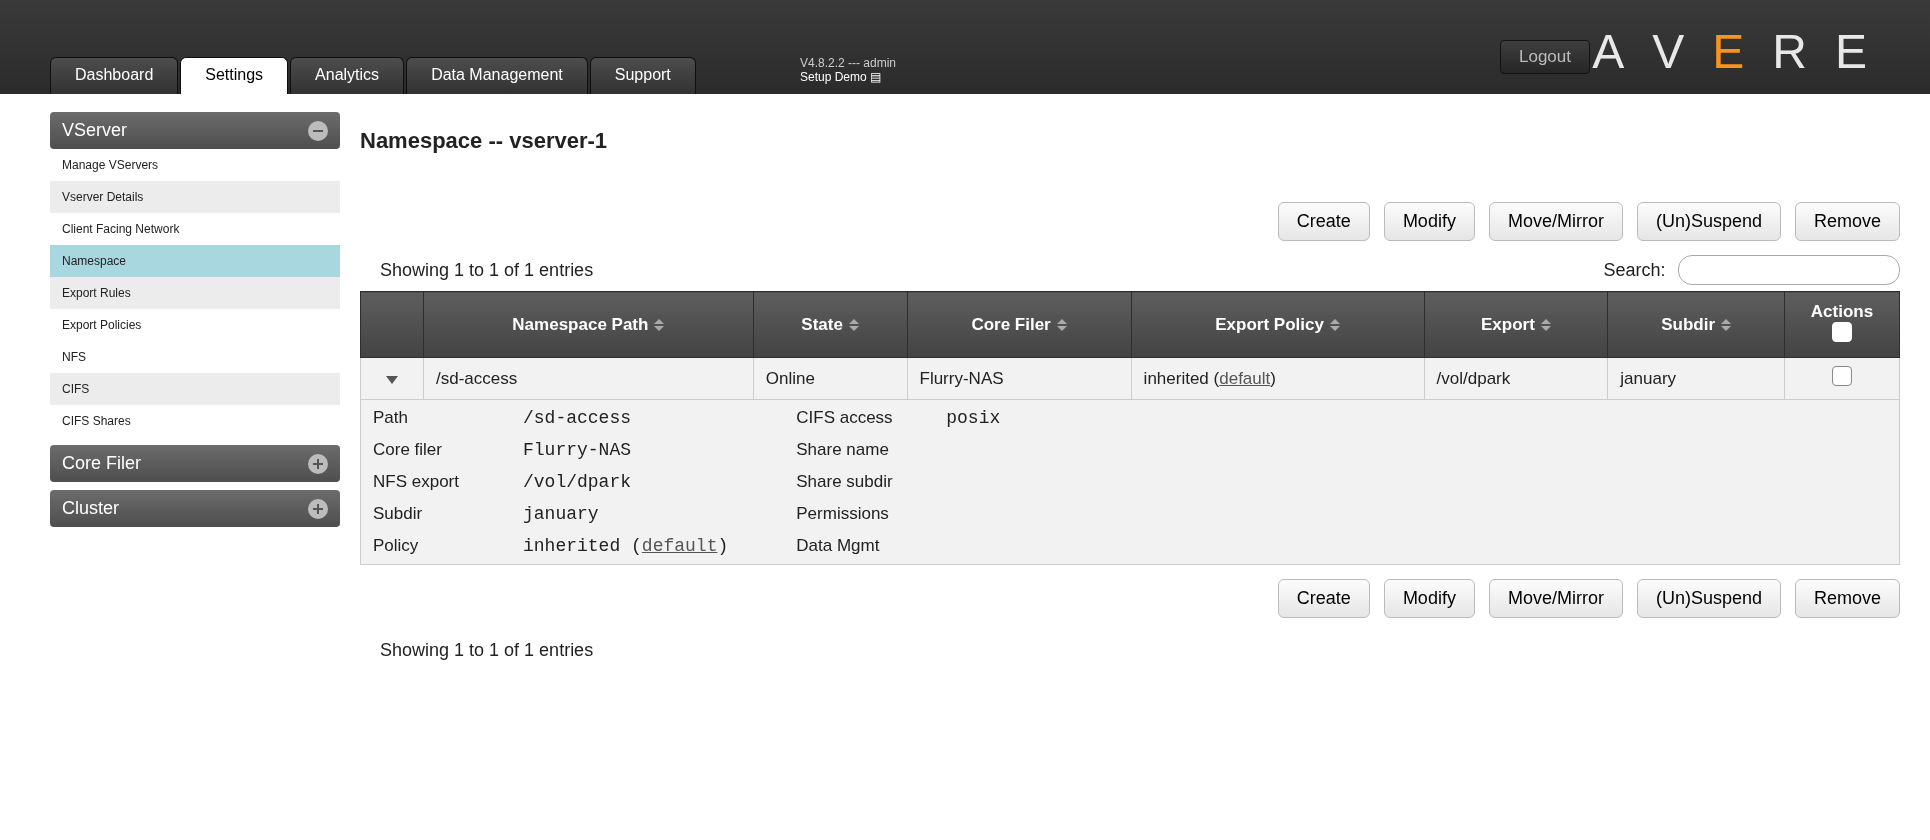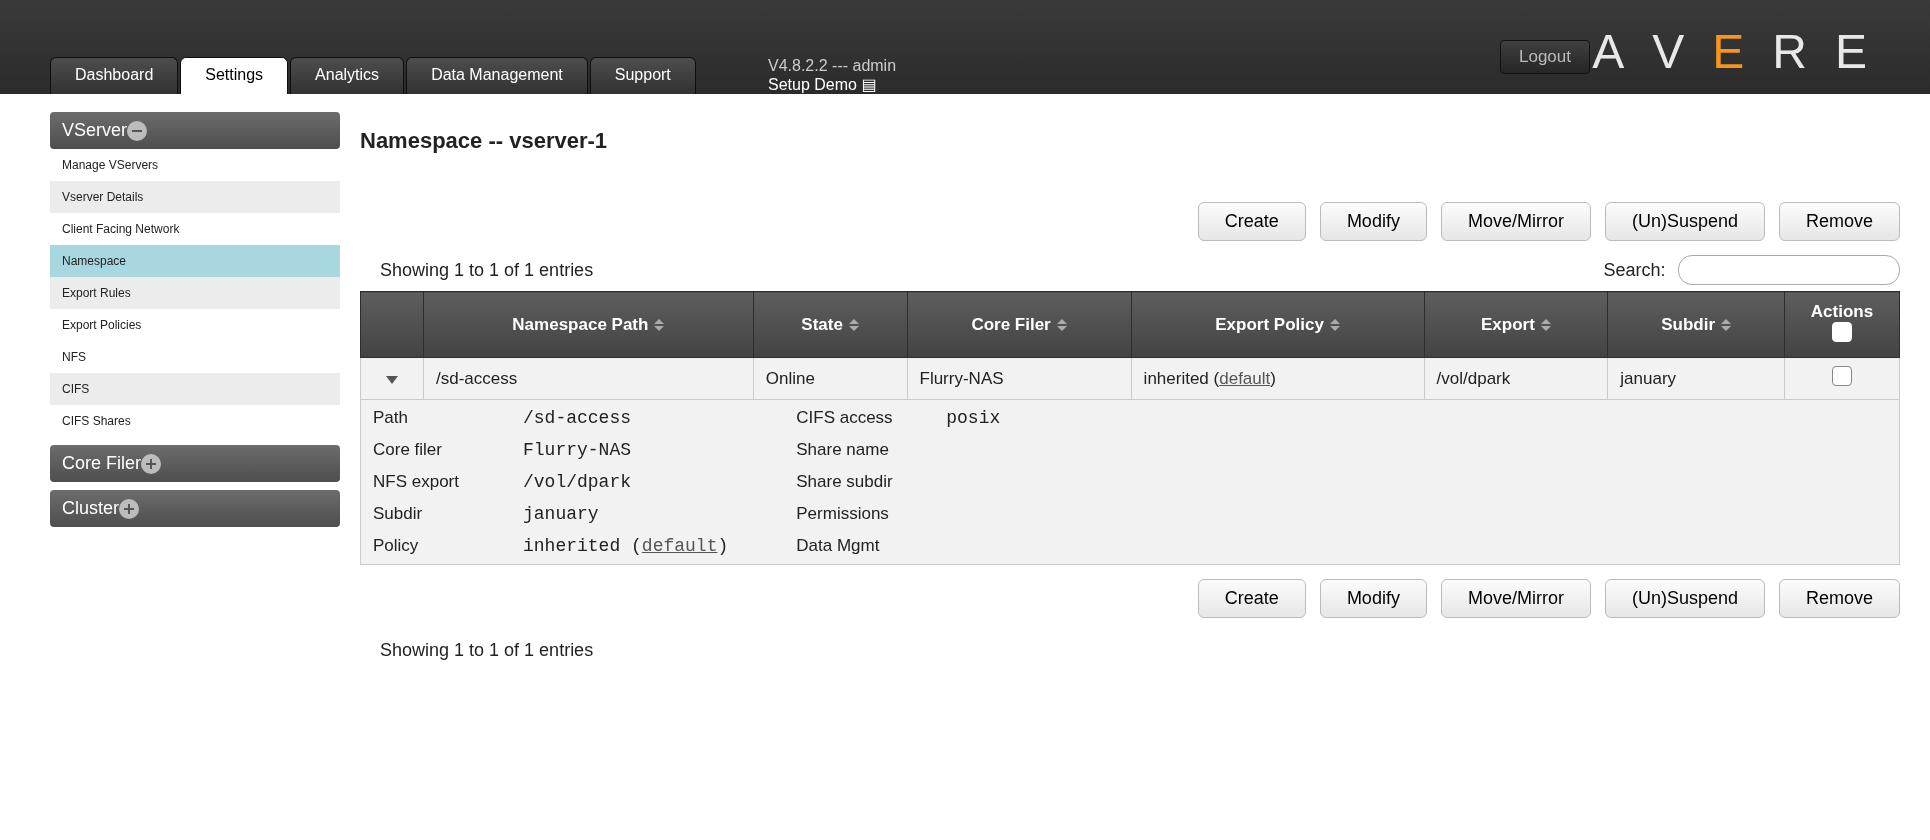--- a/index.html
+++ b/index.html
@@ -2,41 +2,41 @@
 <html><head>
 <meta charset="utf-8">
 <style>
   html,body{margin:0;padding:0;font-family:"Helvetica Neue",Arial,sans-serif;font-size:16px;color:#222;background:#fff}
   .page{width:1930px}
   .top{background:linear-gradient(#3a3a3a,#2b2b2b);height:94px;position:relative}
   .tabs{position:absolute;left:50px;bottom:0;display:flex;gap:2px}
   .tab{padding:8px 24px 10px;color:#fff;font-size:16px;font-weight:400;border-radius:6px 6px 0 0;cursor:pointer;border:1px solid #0e0e0e;border-bottom:none;background:linear-gradient(#4d4d4d,#323232)}
   .tab.active{background:#fff;color:#000}
   .logout{position:absolute;top:40px;right:340px;border:1px solid #111;border-radius:4px;padding:6px 18px;color:#bbb;background:linear-gradient(#3f3f3f,#262626);font-size:17px;cursor:pointer}
-  .meta{position:absolute;left:768px;top:56px;color:#ccc;font-size:16px;line-height:1.2}
+  .meta{position:absolute;left:800px;top:56px;color:#ccc;font-size:12px;line-height:1.2}
   .meta .line2{color:#fff}
   .logo{position:absolute;right:35px;top:24px;font-size:48px;letter-spacing:28px;font-weight:300;color:#e8e8e8;font-family:Arial,sans-serif;display:flex;align-items:center}
   .logo .e{color:#f7941d;font-weight:400;position:relative}
   .logo .bars{position:absolute;top:-5px;left:50%;transform:translateX(-50%);display:flex;flex-direction:column;gap:3px;z-index:-1}
   .logo .bars span{display:block;width:38px;height:5px;background:#f7941d}
   .content{display:flex;padding:18px 30px 40px 50px;gap:20px}
   .sidebar{width:290px;flex:0 0 290px}
   .group{margin-bottom:8px}
-  .group-h{background:linear-gradient(#6c6c6c,#4e4e4e);color:#fff;padding:8px 12px;font-size:18px;border-radius:4px;display:flex;align-items:center;cursor:pointer}
+  .group-h{background:linear-gradient(#6c6c6c,#4e4e4e);color:#fff;padding:8px 12px;font-size:18px;border-radius:4px;display:flex;justify-content:space-between;align-items:center;cursor:pointer}
   .disc{width:20px;height:20px;border-radius:50%;background:#bcbcbc;position:relative}
   .disc.minus::after{content:"";position:absolute;left:5px;right:5px;top:9px;height:2px;background:#555}
   .disc.plus::before{content:"";position:absolute;left:5px;right:5px;top:9px;height:2px;background:#555}
   .disc.plus::after{content:"";position:absolute;top:5px;bottom:5px;left:9px;width:2px;background:#555}
   .items .item{padding:9px 12px;font-size:12px;background:#fff;cursor:pointer}
   .items .item.alt{background:#ececec}
   .items .item.active{background:#a9d7e0}
   .main{flex:1}
   .page-title{font-size:22px;font-weight:700;margin:16px 0 48px}
   .actions{display:flex;gap:14px;justify-content:flex-end;margin:0 0 14px}
-  .btn{background:linear-gradient(#fcfcfc,#e6e6e6);border:1px solid #bbb;border-radius:6px;padding:8px 26px;font-size:18px;cursor:pointer}
+  .btn{background:linear-gradient(#fcfcfc,#e6e6e6);border:1px solid #bbb;border-radius:6px;padding:8px 18px;font-size:18px;cursor:pointer}
   .info-row{display:flex;justify-content:space-between;align-items:center;margin:10px 0 6px}
   .showing{font-size:18px;padding-left:20px}
   .search-lbl{font-size:18px;margin-right:8px}
   .search-in{border:1px solid #aaa;border-radius:14px;height:28px;width:200px;padding:0 10px;font-size:15px}
   table.data{width:100%;border-collapse:collapse;border:1px solid #b9b9b9;font-size:17px}
   table.data thead th{background:linear-gradient(#5e5e5e,#434343);color:#fff;font-weight:700;padding:10px 12px;border:1px solid #2e2e2e;position:relative;text-align:center}
   .sort{display:inline-block;width:10px;margin-left:6px;vertical-align:middle}
   .sort::before{content:"";display:block;width:0;height:0;border-left:5px solid transparent;border-right:5px solid transparent;border-bottom:5px solid #aaa;margin-bottom:2px}
   .sort::after{content:"";display:block;width:0;height:0;border-left:5px solid transparent;border-right:5px solid transparent;border-top:5px solid #aaa}
   table.data td{border:1px solid #ccc;padding:8px 12px;background:#f2f2f2}

